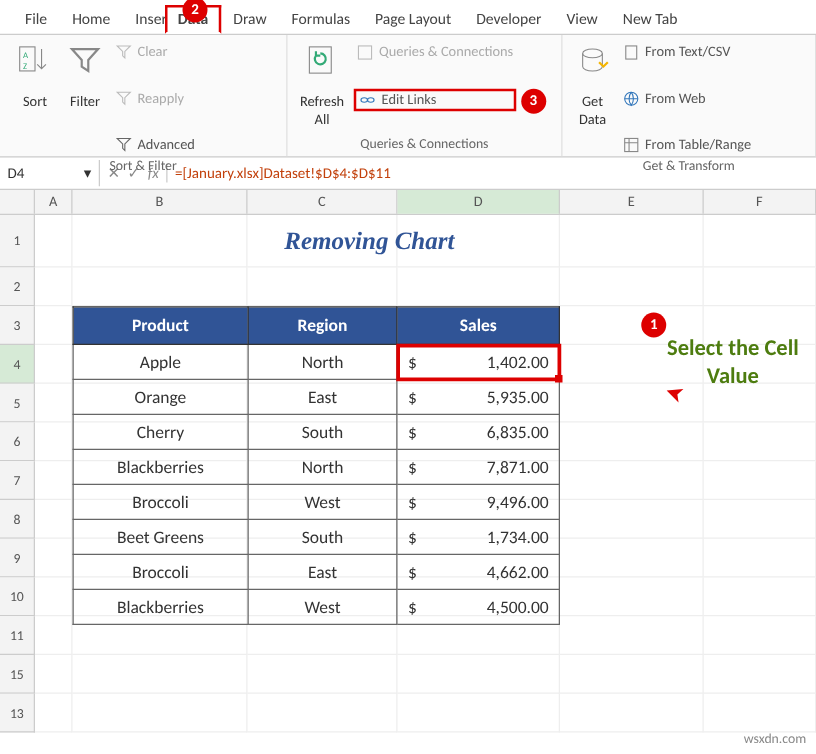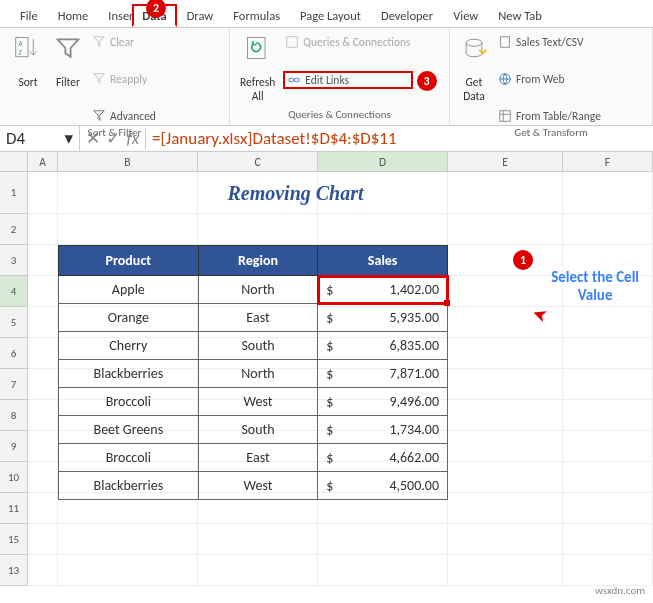--- a/index.html
+++ b/index.html
@@ -19,21 +19,21 @@
 .btn-col { display: flex; flex-direction: column; align-items: center; padding: 2px 4px; cursor: pointer; }
 .btn-col svg { width: 28px; height: 28px; }
 .btn-col .lbl { font-size: 11.5px; margin-top: 13px; text-align: center; }
 .mini-list { display: flex; flex-direction: column; gap: 21px; padding-top: 2px; }
 .mini-item { display: flex; align-items: center; gap: 4px; font-size: 11.5px; color: #555; cursor: pointer; padding: 1px 2px; }
 .mini-item.disabled { color: #aaa; }
 .mini-item svg { width: 14px; height: 14px; flex-shrink: 0; }
 .edit-links { border: 2px solid #d00; padding: 0 2px; position: relative; }
 
 
-.formula-row { display: flex; align-items: center; border-bottom: 1px solid #ccc; height: 26px; font-size: 17px; }
+.formula-row { display: flex; align-items: center; border-bottom: 1px solid #ccc; height: 26px; font-size: 12px; }
 .name-box { width: 80px; border-right: 1px solid #ccc; padding: 3px 6px; display: flex; align-items: center; justify-content: space-between; }
 .fx-controls { display: flex; align-items: center; gap: 6px; padding: 0 6px; color: #888; border-right: 1px solid #ccc; }
 .formula-input { flex: 1; padding: 3px 6px; color: #c2410c; }
 
 
 .col-headers { display: flex; height: 20px; border-bottom: 1px solid #ccc; background: #f3f3f3; font-size: 11.5px; color: #555; }
 .corner { width: 28px; border-right: 1px solid #ccc; }
 .col-h { display: flex; align-items: center; justify-content: center; border-right: 1px solid #ccc; }
 .col-h.sel { background: #d6ead6; }
 .cA { width: 30px; } .cB { width: 140px; } .cC { width: 120px; } .cD { width: 130px; } .cE { width: 115px; } .cF { width: 90px; }
@@ -50,21 +50,21 @@
 .data-title { position: absolute; left: 28px; top: 0; width: 535px; height: 42px; display: flex; align-items: center; justify-content: center; font-family: Georgia, serif; font-size: 20px; font-style: italic; font-weight: bold; color: #305496; }
 .data-table { position: absolute; left: 58px; top: 73px; width: 390px; border-collapse: collapse; }
 .data-table th { background: #305496; color: #fff; font-weight: bold; padding: 6px 8px; border: 1px solid #333; font-size: 14px; font-family: Calibri, sans-serif; text-align: center; }
 .data-table td { border: 1px solid #666; padding: 5px 8px; font-size: 14px; text-align: center; font-family: Calibri, sans-serif; height: 20px; }
 .data-table td.sales { text-align: right; position: relative; }
 .data-table td.sales .dollar { position: absolute; left: 8px; }
 .col-product { width: 140px; } .col-region { width: 120px; margin-left: 47px; } .col-sales { width: 130px; }
 .selected-cell { outline: 3px solid #d00; outline-offset: -2px; position: relative; }
 .selected-cell::after { content: ""; position: absolute; right: -3px; bottom: -3px; width: 6px; height: 6px; background: #d00; }
 
-.annotation { position: absolute; right: 14px; top: 96px; color: #3b82f6; font-weight: bold; font-size: 15px; text-align: center; line-height: 1.2; }
+.annotation { position: absolute; right: 14px; top: 96px; color: #4d7c0f; font-weight: bold; font-size: 18px; text-align: center; line-height: 1.2; }
 .arrow { position: absolute; right: 106px; top: 132px; font-size: 18px; color: #d00; transform: rotate(200deg); }
 .watermark { position: absolute; right: 8px; bottom: 6px; font-size: 11px; color: #888; }
 </style>
 </head>
 <body>
 
 <div class="ribbon-tabs" style="position:relative">
   <span class="callout-num" style="left:146px; top:-2px;">2</span>
   <div class="tab">File</div>
   <div class="tab">Home</div>
@@ -172,21 +172,21 @@
             <path d="M22 18l4 4 4-4" fill="none" stroke="#f4b400" stroke-width="2"></path>
           </svg>
         <span class="lbl" style="white-space:pre">Get
 Data</span>
       </div>
       <div class="mini-list">
         <div class="mini-item">
             <svg viewBox="0 0 16 16">
               <rect x="3" y="2" width="10" height="12" fill="none" stroke="#888"></rect>
             </svg>
-            <span>Sales Text/CSV</span>
+            <span>From Text/CSV</span>
           </div>
         <div class="mini-item">
             <svg viewBox="0 0 16 16">
               <circle cx="8" cy="8" r="6" fill="none" stroke="#37b"></circle>
               <path d="M2 8h12M8 2a10 10 0 0 1 0 12a10 10 0 0 1 0-12" fill="none" stroke="#37b"></path>
             </svg>
             <span>From Web</span>
           </div>
         <div class="mini-item">
             <svg viewBox="0 0 16 16">

